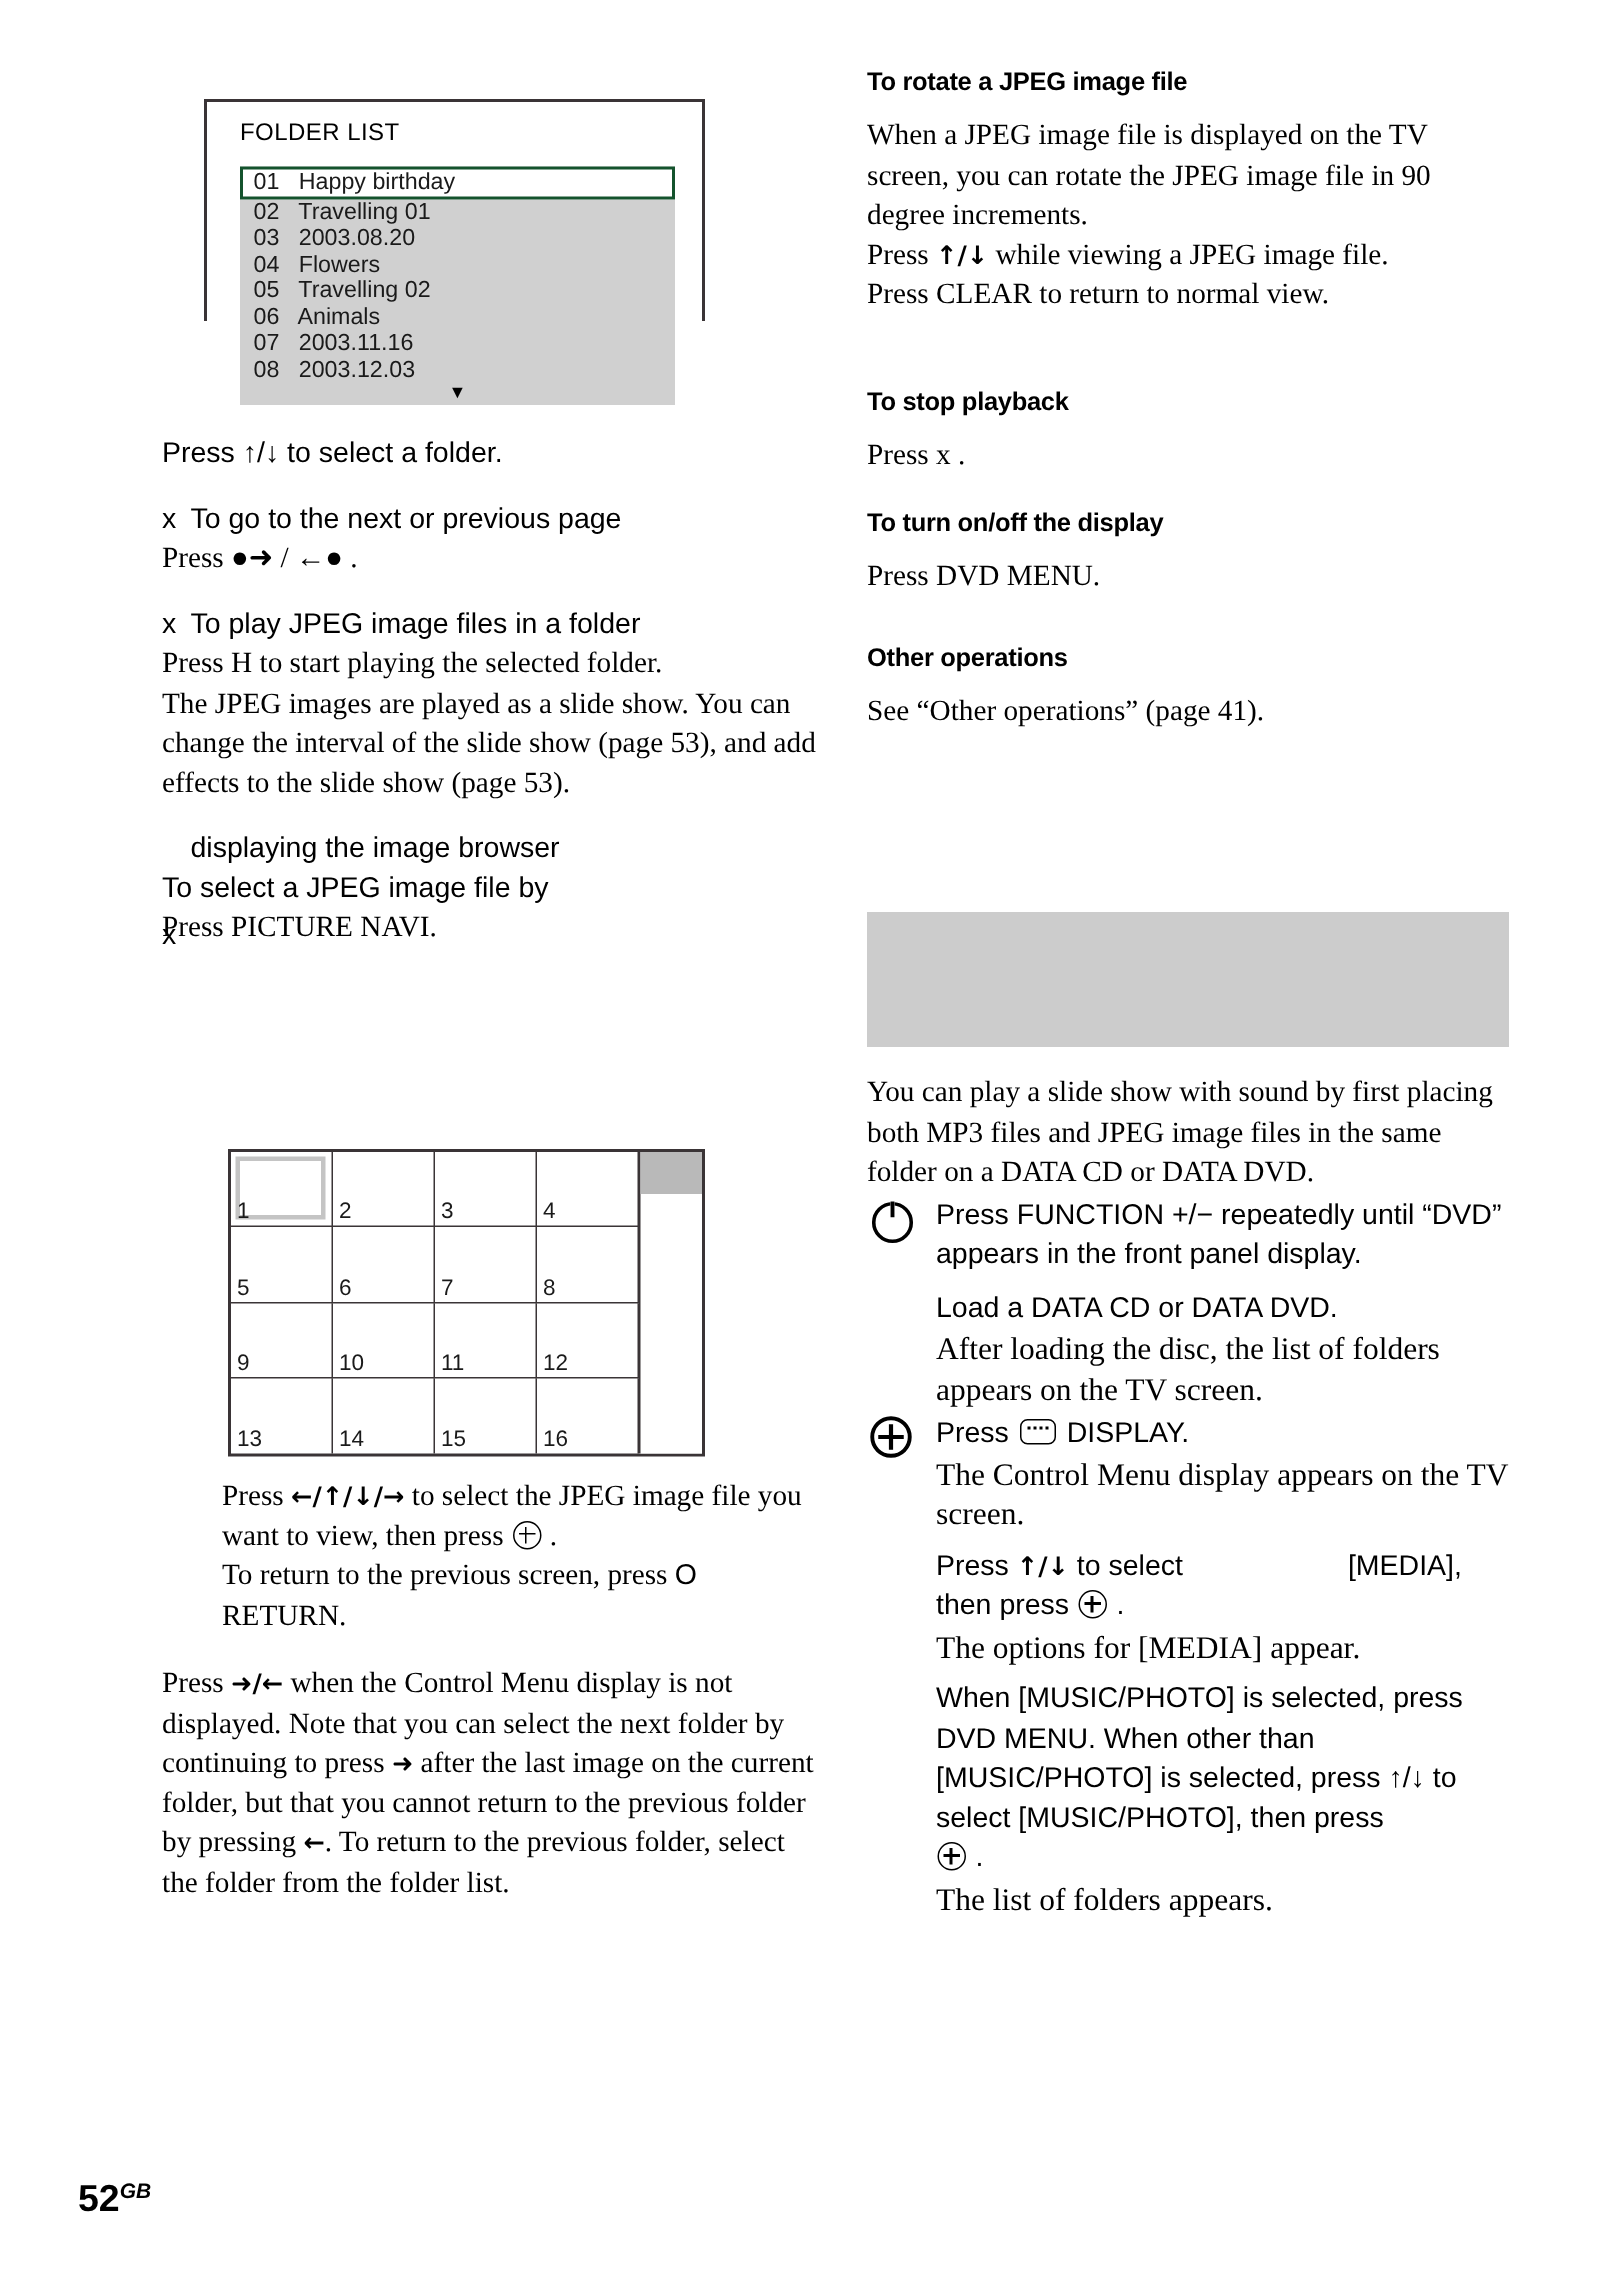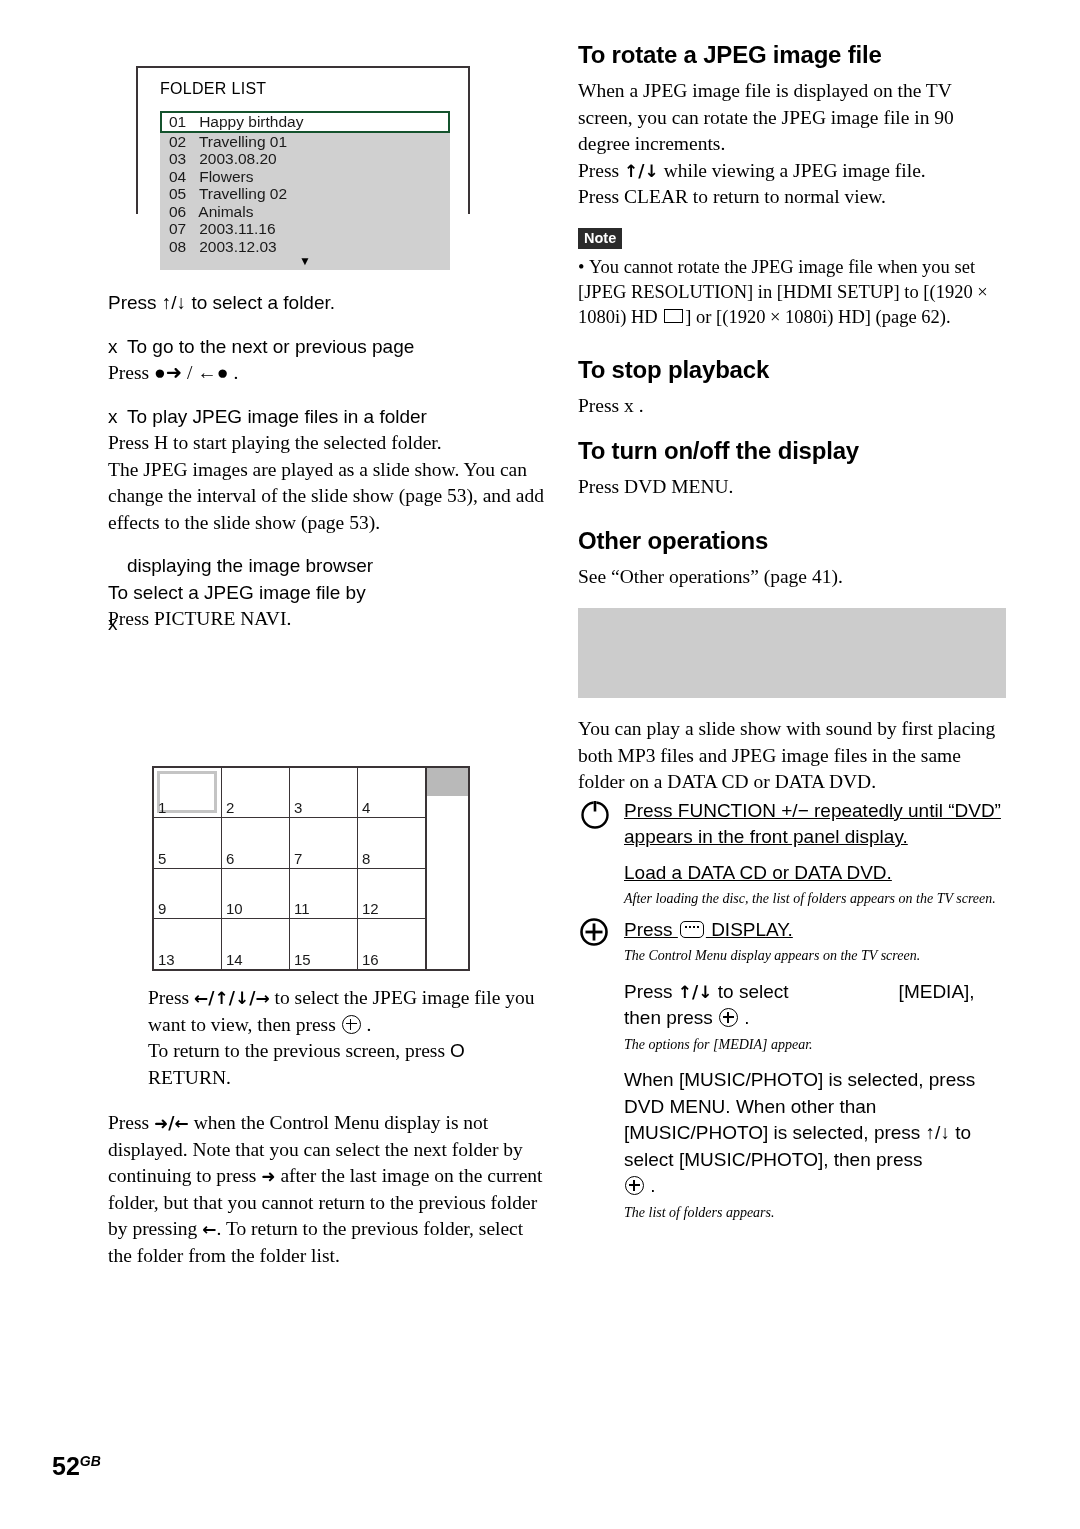--- a/index.html
+++ b/index.html
@@ -16,21 +16,21 @@
   
   .col-left  { position:absolute; left:108px;  top:40px;  width:442px; }
   .col-right { position:absolute; left:578px;  top:40px;  width:428px; }
 
   
   .serif { font-family:"Liberation Serif", serif; font-size:19.5px; line-height:26.5px; }
   .sans  { font-family:"Liberation Sans", sans-serif; font-size:19px; line-height:26.5px; }
   .h2 {
     font-family:"Liberation Sans", sans-serif;
     font-weight:bold;
-    font-size:24px;
+    font-size:17px;
     line-height:29px;
     letter-spacing:-0.2px;
     margin:0 0 9px 0;
   }
   p { margin:0; }
   .gap-s { height:9px; }
   .gap-m { height:17px; }
   .gap-l { height:25px; }
 
   
@@ -142,35 +142,34 @@
     font-size:18.5px; line-height:25px;
     margin-top:6px;
   }
   .note-body .bullet { display:inline-block; width:11px; }
   .sqbox {
     display:inline-block; width:17px; height:12px;
     border:1.6px solid #000; vertical-align:0px; margin:0 2px;
   }
 
   
-  .step { position:relative; padding-left:46px;text-decoration:underline; }
+  .step { position:relative; padding-left:46px; }
   .step-icon {
     position:absolute; left:0; top:-2px;
     width:34px; height:34px;
   }
   .step-icon svg { display:block; }
   .step-text {
     font-family:"Liberation Sans", sans-serif;
     font-size:19px; line-height:26.5px;
   }
   .step-sub {
     font-family:"Liberation Serif", serif;
-    font-size:14px; line-height:26.5px;
+    font-size:21px; line-height:26.5px;
     padding-left:46px;
-    font-style:italic;
   }
   .step-sub-sans {
     font-family:"Liberation Sans", sans-serif;
     font-size:19px; line-height:26.5px;
     padding-left:46px;
   }
 
   
   .arr { font-family:"DejaVu Sans", sans-serif; font-weight:bold; font-size:17px; }
   .plus-circle {
@@ -313,24 +312,20 @@
 
   <div class="col-right">
 
     <h2 class="h2">To rotate a JPEG image file</h2>
     <p class="serif">When a JPEG image file is displayed on the TV screen, you can rotate the JPEG image file in 90 degree increments.</p>
     <p class="serif"><span>Press </span><b class="arr">↑/↓</b><span> while viewing a JPEG image file.</span></p>
     <p class="serif">Press CLEAR to return to normal view.</p>
 
     <div class="gap-m"></div>
 
-    <div>
-      <span class="note-badge">Note</span>
-      <div class="note-body"><span class="bullet">•</span><span>You cannot rotate the JPEG image file when you set [JPEG RESOLUTION] in [HDMI SETUP] to [(1920 × 1080i) HD </span><span class="sqbox"></span><span>] or [(1920 × 1080i) HD] (page 62).</span></div>
-    </div>
 
     <div class="gap-l"></div>
 
     <h2 class="h2">To stop playback</h2>
     <p class="serif">Press x .</p>
 
     <div class="gap-m"></div>
 
     <h2 class="h2">To turn on/off the display</h2>
     <p class="serif">Press DVD MENU.</p>

